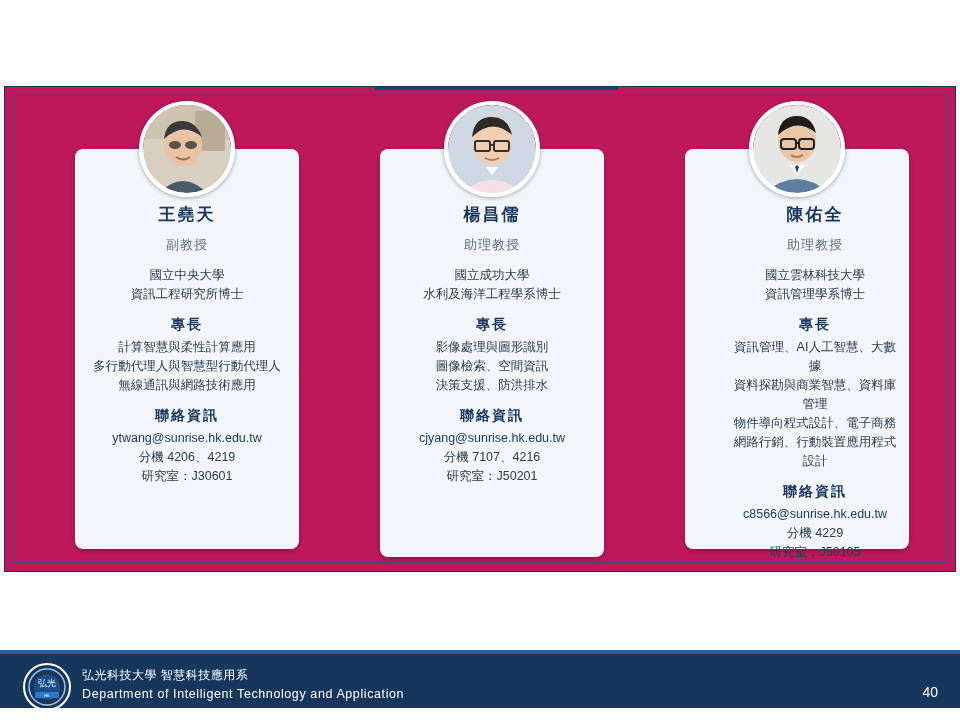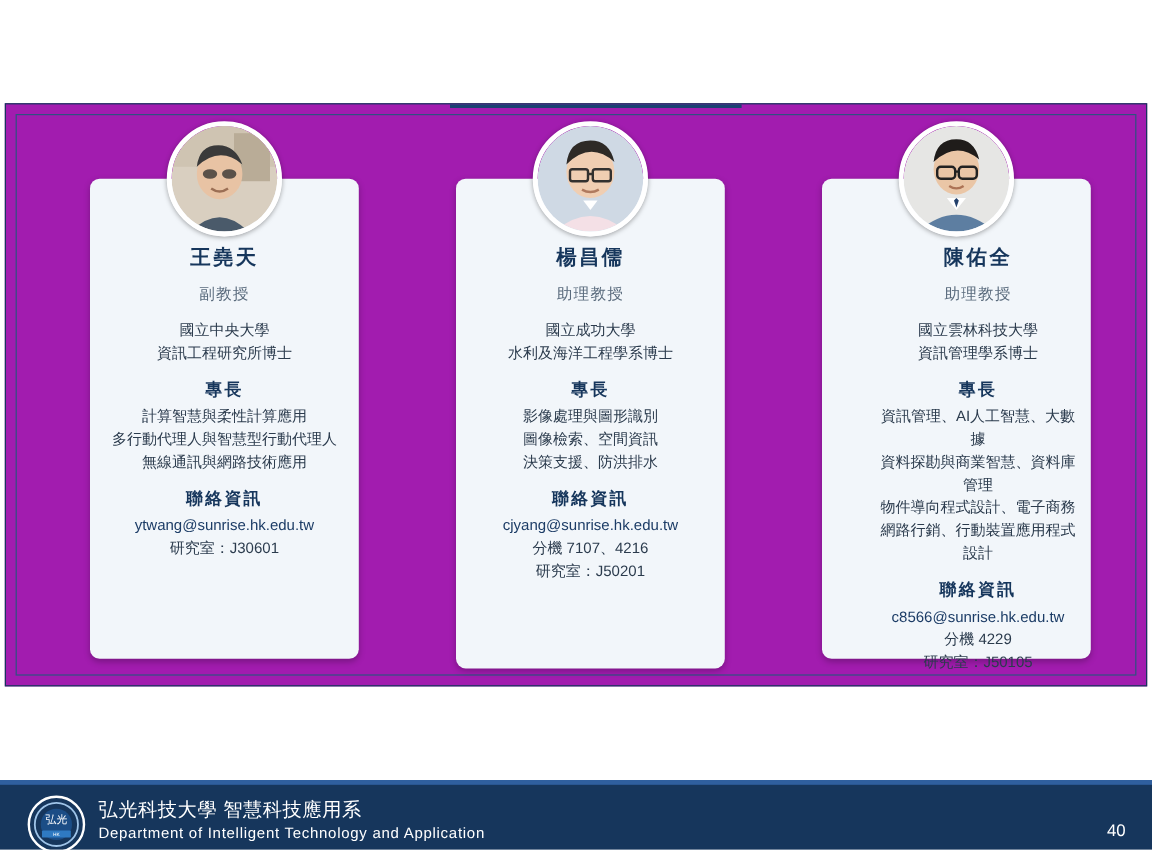--- a/index.html
+++ b/index.html
@@ -15,21 +15,21 @@
     position: relative;
   }
 
   
   .slide-panel {
     position: absolute;
     left: 4px;
     top: 86px;
     width: 952px;
     height: 486px;
-    background: #a21caf;
+    background: #be185d;
     box-sizing: border-box;
     border: 1px solid #16365c;
   }
   .panel-inner-border {
     position: absolute;
     left: 8px;
     top: 8px;
     right: 8px;
     bottom: 8px;
     border: 1px solid #2f5280;
@@ -139,21 +139,21 @@
     width: 50px;
     height: 50px;
   }
   .footer-text {
     position: absolute;
     left: 82px;
     top: 16px;
     color: #ffffff;
   }
   .footer-text .zh {
-    font-size: 16px;
+    font-size: 12px;
     line-height: 19px;
     letter-spacing: 0.5px;
   }
   .footer-text .en {
     font-size: 12.5px;
     line-height: 18px;
     letter-spacing: 0.6px;
   }
   .page-number {
     position: absolute;
@@ -202,20 +202,21 @@
       </div>
       <div class="section-head">專長</div>
       <div class="block">
         <div class="line">計算智慧與柔性計算應用</div>
         <div class="line">多行動代理人與智慧型行動代理人</div>
         <div class="line">無線通訊與網路技術應用</div>
       </div>
       <div class="section-head">聯絡資訊</div>
       <div class="block">
         <div class="email">ytwang@sunrise.hk.edu.tw</div>
+        <div class="line">分機 4206、4219</div>
         <div class="line">研究室：J30601</div>
       </div>
     </div>
 
     <div class="card card-2">
       <div class="avatar">
         <svg width="88" height="88" viewBox="0 0 88 88">
           <defs>
             <clipPath id="clip2">
                 <circle cx="44" cy="44" r="44"></circle>

